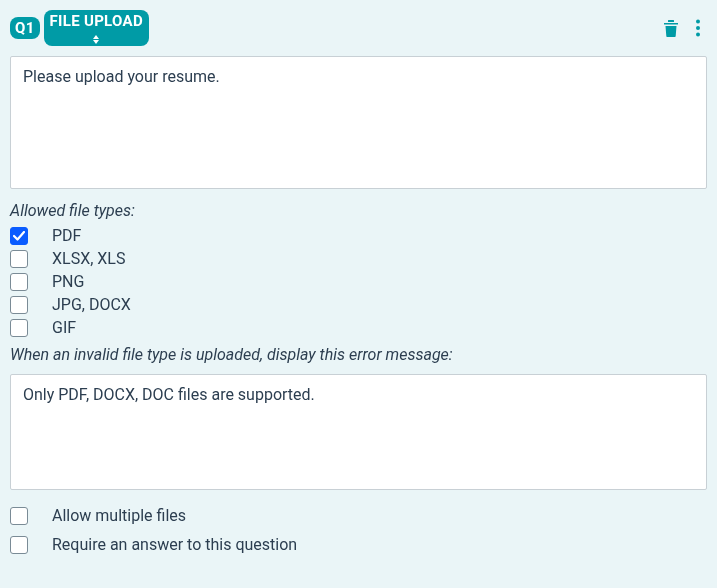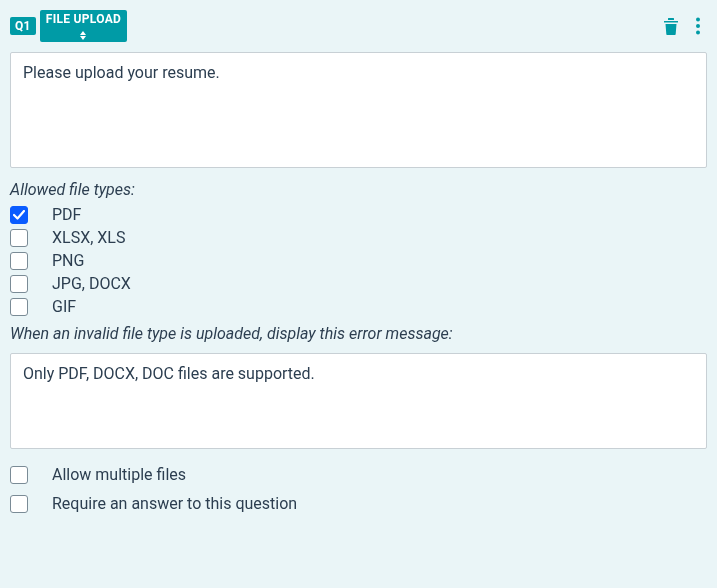--- a/index.html
+++ b/index.html
@@ -22,24 +22,24 @@
       margin-bottom: 10px;
     }
     .header-left {
       display: flex;
       align-items: center;
       gap: 4px;
     }
     .badge {
       background: #009ba6;
       color: #fff;
-      font-size: 12px;
+      font-size: 15px;
       font-weight: 700;
       padding: 2px 5px;
-      border-radius: 2px;
+      border-radius: 8px;
       letter-spacing: 0.3px;
       display: inline-flex;
       align-items: center;
     }
     .badge.type {
       padding: 2px 6px;
       gap: 5px;
       flex-direction: column;
     }
     .sort-icon {
@@ -76,25 +76,25 @@
       border: 1px solid #c8d0d5;
       background: #fff;
       padding: 10px 12px;
       font-family: inherit;
       font-size: 16px;
       color: #2c3e50;
       resize: none;
       border-radius: 2px;
     }
     .question-text {
+      height: 133px;
+      margin-bottom: 8px;
+    }
+    .error-text {
       height: 116px;
-      margin-bottom: 8px;
-    }
-    .error-text {
-      height: 96px;
       margin-top: 4px;
     }
     .section-label {
       font-size: 16px;
       color: #2c3e50;
       margin-bottom: 6px;
       font-style: italic;
     }
     .checkbox-row {
       display: flex;

